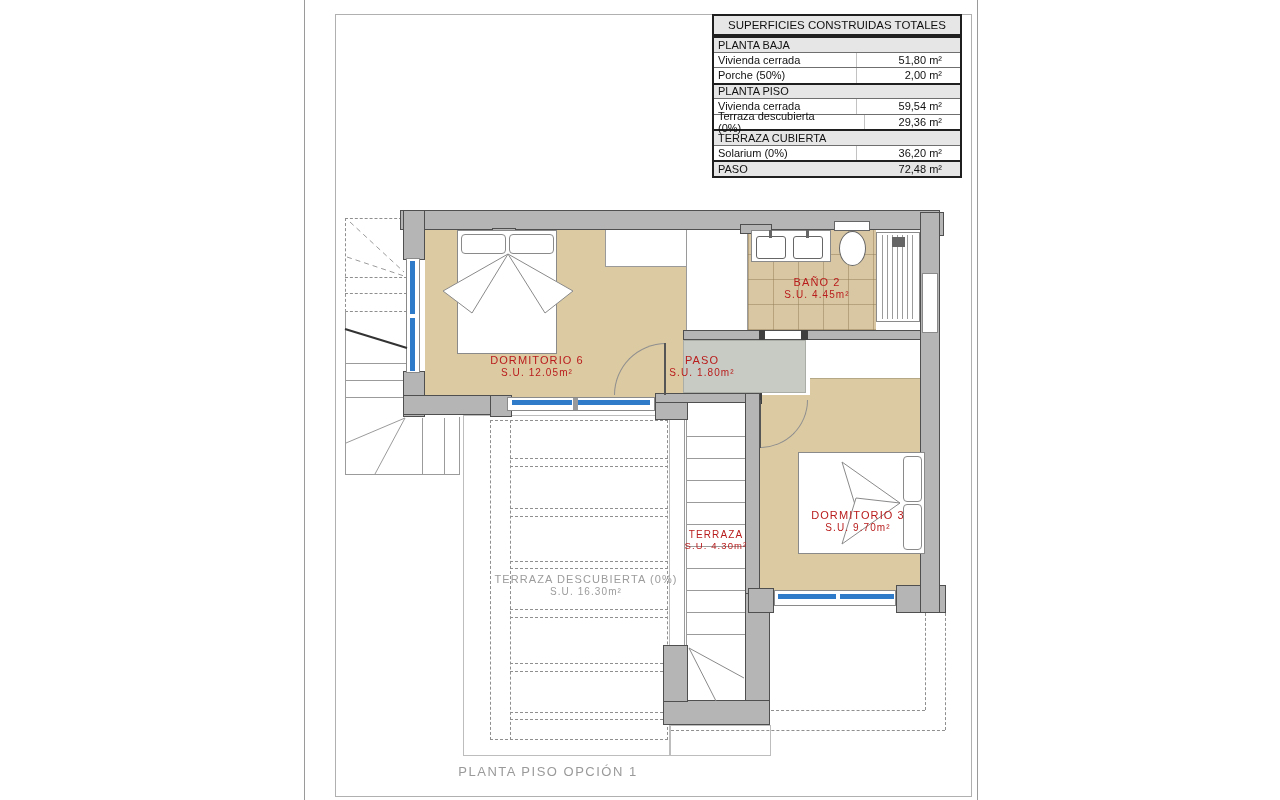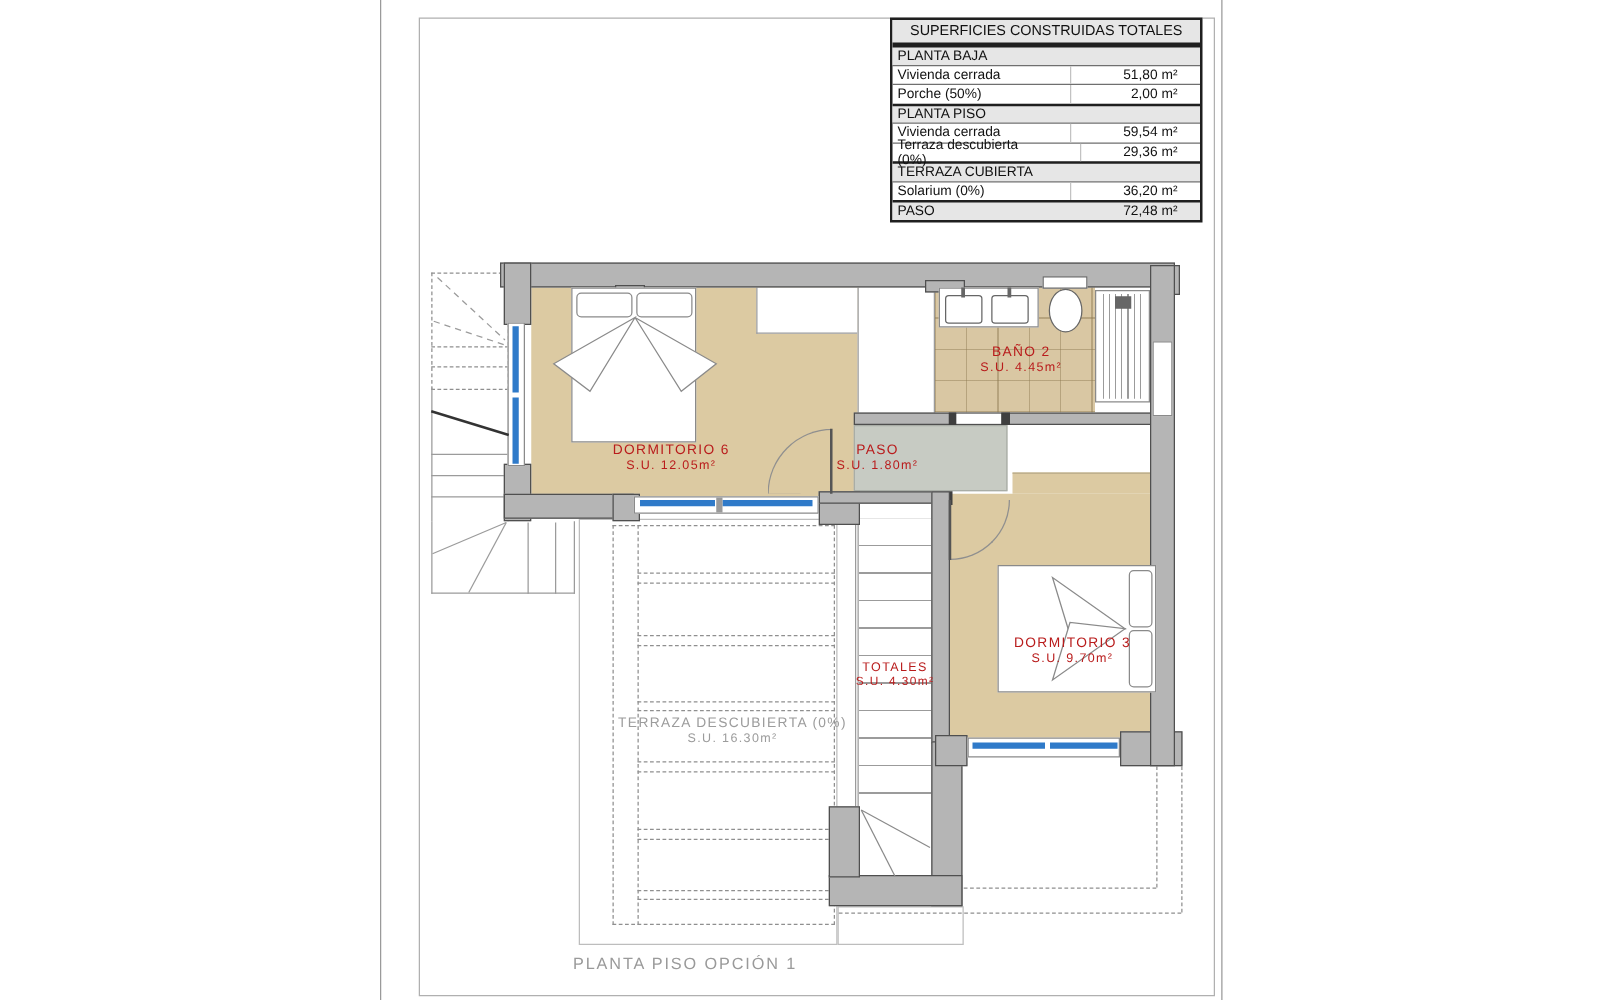--- a/index.html
+++ b/index.html
@@ -218,21 +218,21 @@
   </div>
   <div class="roomlabel" style="left:702px;top:366px;">
     <span class="l1">PASO</span>
     <span class="l2">S.U. 1.80m²</span>
   </div>
   <div class="roomlabel" style="left:822px;top:521px;margin-left:36px;">
     <span class="l1">DORMITORIO 3</span>
     <span class="l2">S.U. 9.70m²</span>
   </div>
   <div class="roomlabel" style="left:716px;top:540px;">
-    <span class="l1" style="font-size:10px;">TOTALES</span>
+    <span class="l1" style="font-size:10px;">TERRAZA</span>
     <span class="l2" style="font-size:9.5px;">S.U. 4.30m²</span>
   </div>
   <div class="roomlabel" style="left:586px;top:585px;color:#9c9c9c;">
     <span class="l1">TERRAZA DESCUBIERTA (0%)</span>
     <span class="l2">S.U. 16.30m²</span>
   </div>
 
   <div class="plantitle" style="left:548px;top:771px;">PLANTA PISO OPCIÓN 1</div>
 
   <div id="sumtable">

